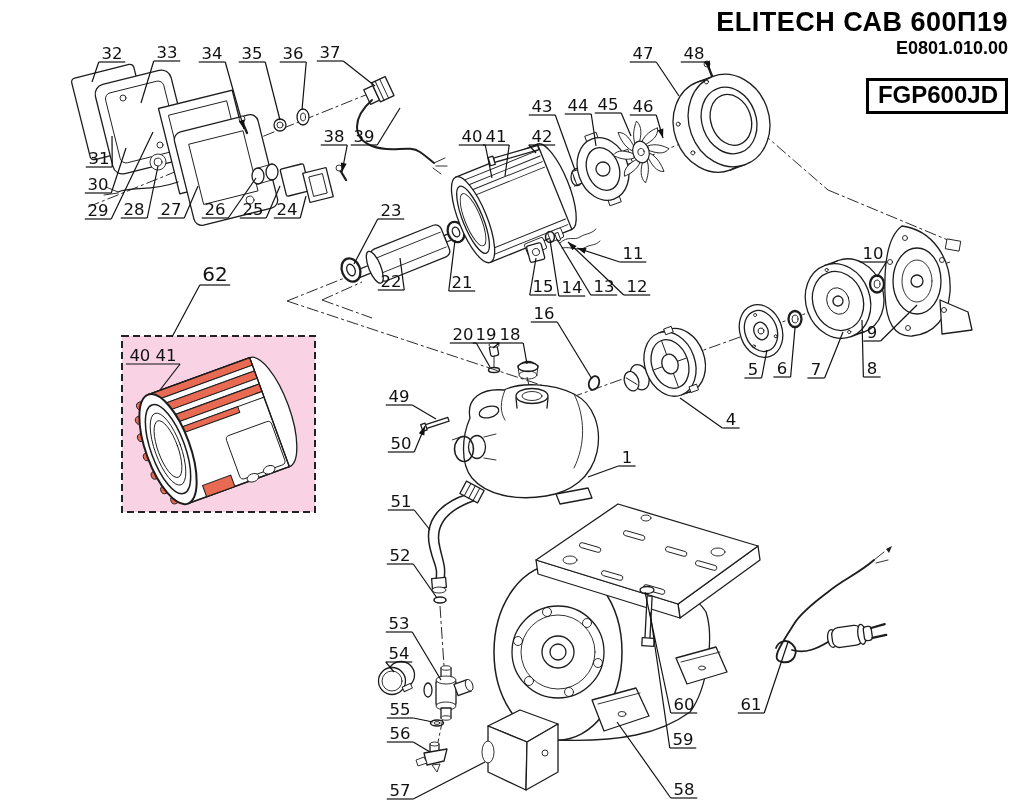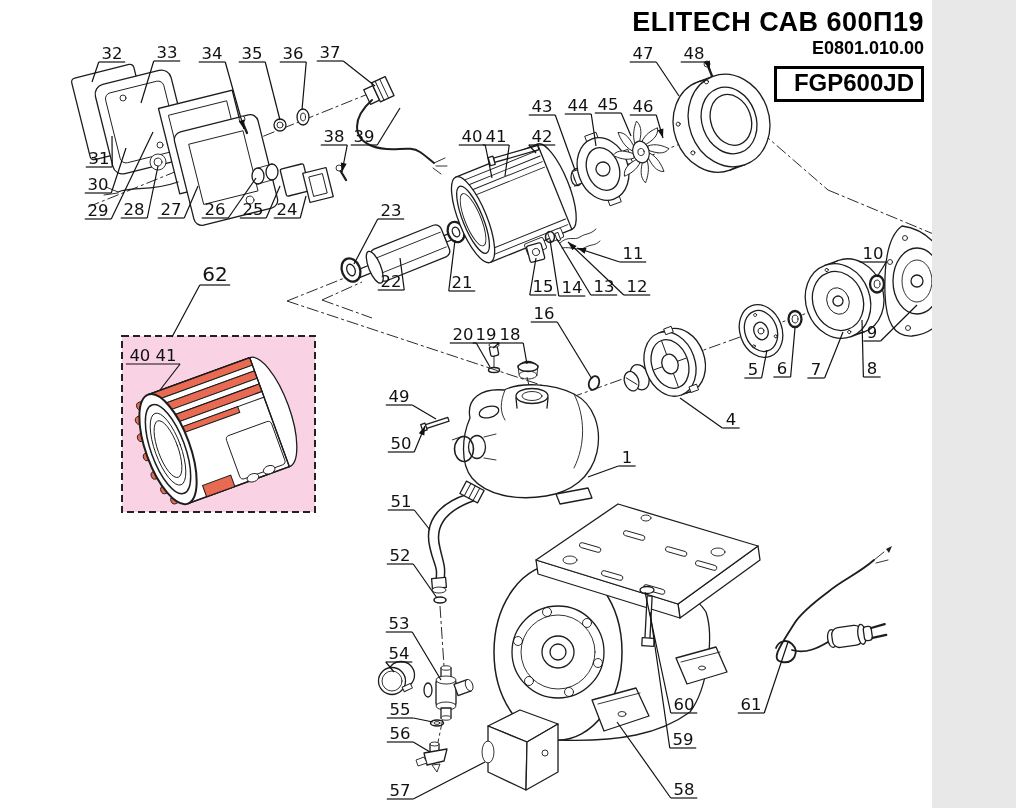--- a/index.html
+++ b/index.html
@@ -1,22 +1,22 @@
 <!DOCTYPE html>
 <html><head>
 <meta charset="utf-8">
 <style>
   html,body{margin:0;padding:0;background:#e8e8e8;}
-  .stage{position:relative;width:932px;height:808px;background:#ffffff;overflow:hidden;
+  .stage{position:relative;width:1016px;height:808px;background:#ffffff;overflow:hidden;
          font-family:"Liberation Sans",sans-serif;}
   .stage svg{position:absolute;left:0;top:0;}
   .title-block{position:absolute;top:8px;right:8px;text-align:right;color:#000;z-index:5;}
   .title-line1{font-size:27px;font-weight:bold;letter-spacing:.5px;line-height:1.1;}
   .title-line2{font-size:18px;font-weight:bold;line-height:1.15;}
-  .title-model{display:inline-block;margin-top:8px;border:3px solid #000;padding:0 7px 2px 17px;
+  .title-model{display:inline-block;margin-top:20px;border:3px solid #000;padding:0 7px 2px 9px;
                font-size:24px;font-weight:bold;}
   .ln{fill:none;stroke:#1d1d1d;stroke-width:1.3;stroke-linecap:round;stroke-linejoin:round;}
   .fw{fill:#ffffff;stroke:#1d1d1d;stroke-width:1.3;stroke-linejoin:round;}
   .thin{stroke-width:.9;}
   .thk{stroke-width:2.3;}
   .cl{fill:none;stroke:#2b2b2b;stroke-width:1;stroke-dasharray:12 3 3 3;}
   #labels text{font-family:"DejaVu Sans",sans-serif;fill:#111;text-anchor:middle;}
   #labels line{stroke:#111;stroke-width:1.2;}
   #labels polygon{fill:#111;stroke:none;}
 </style>

